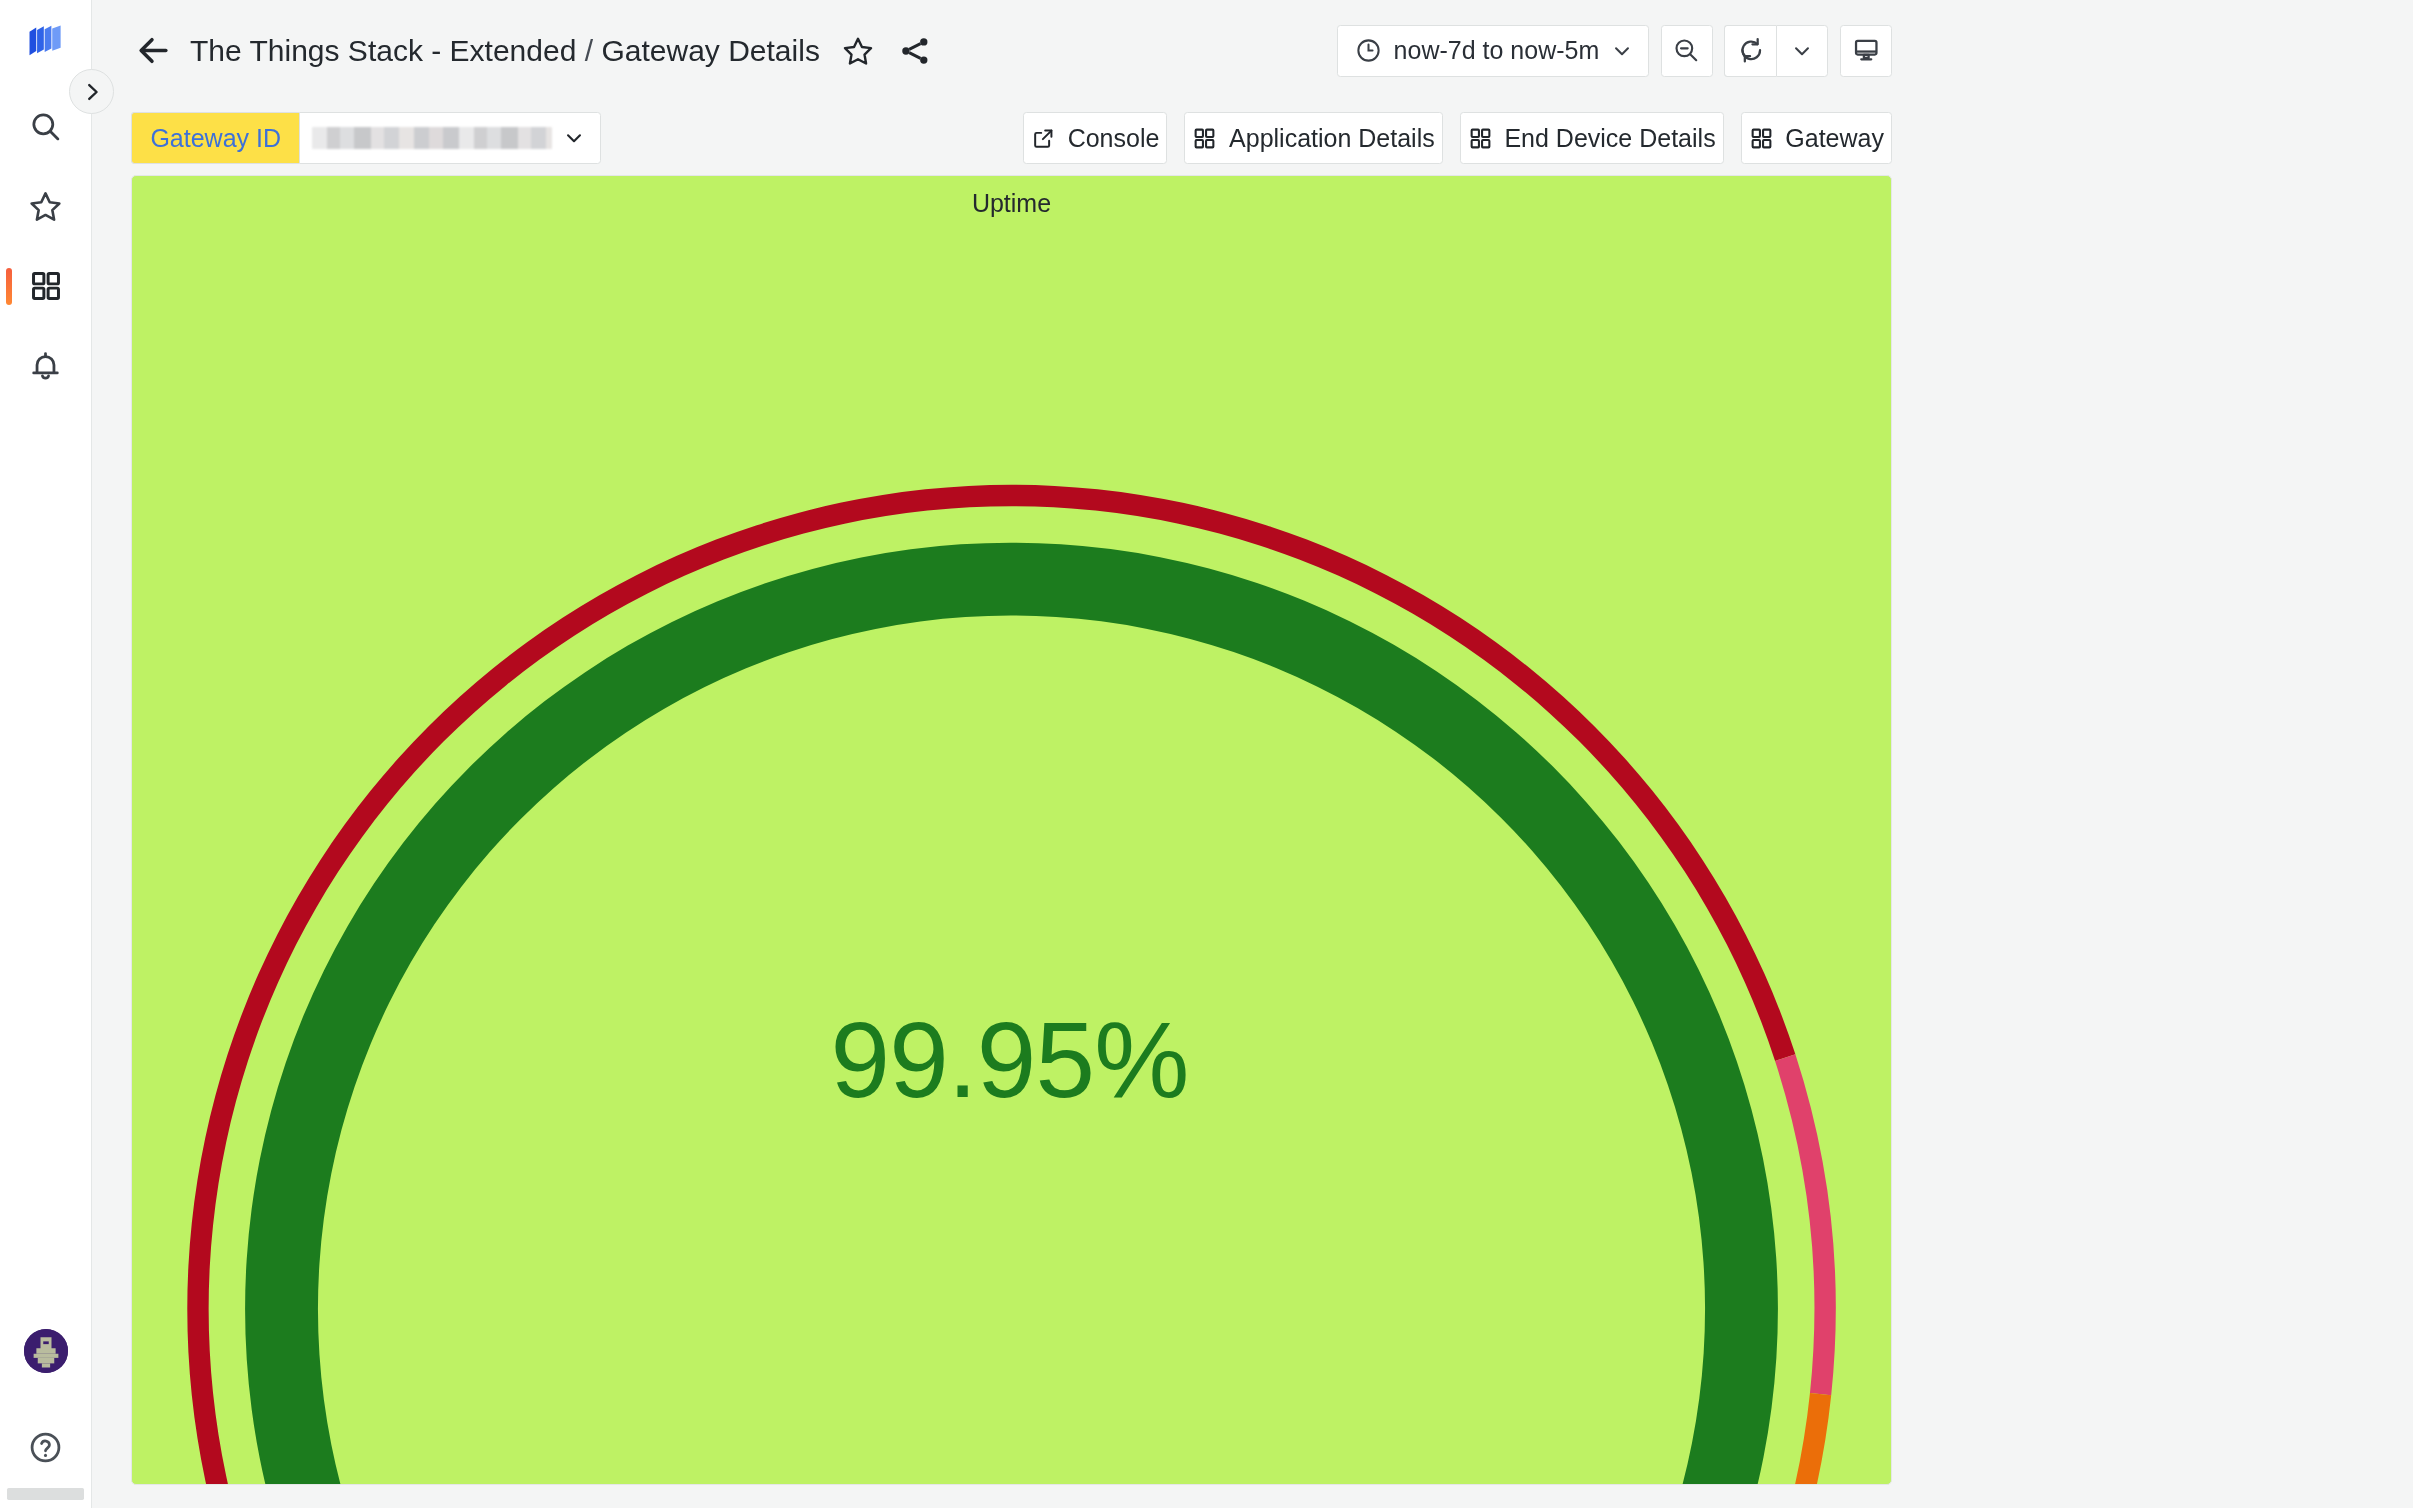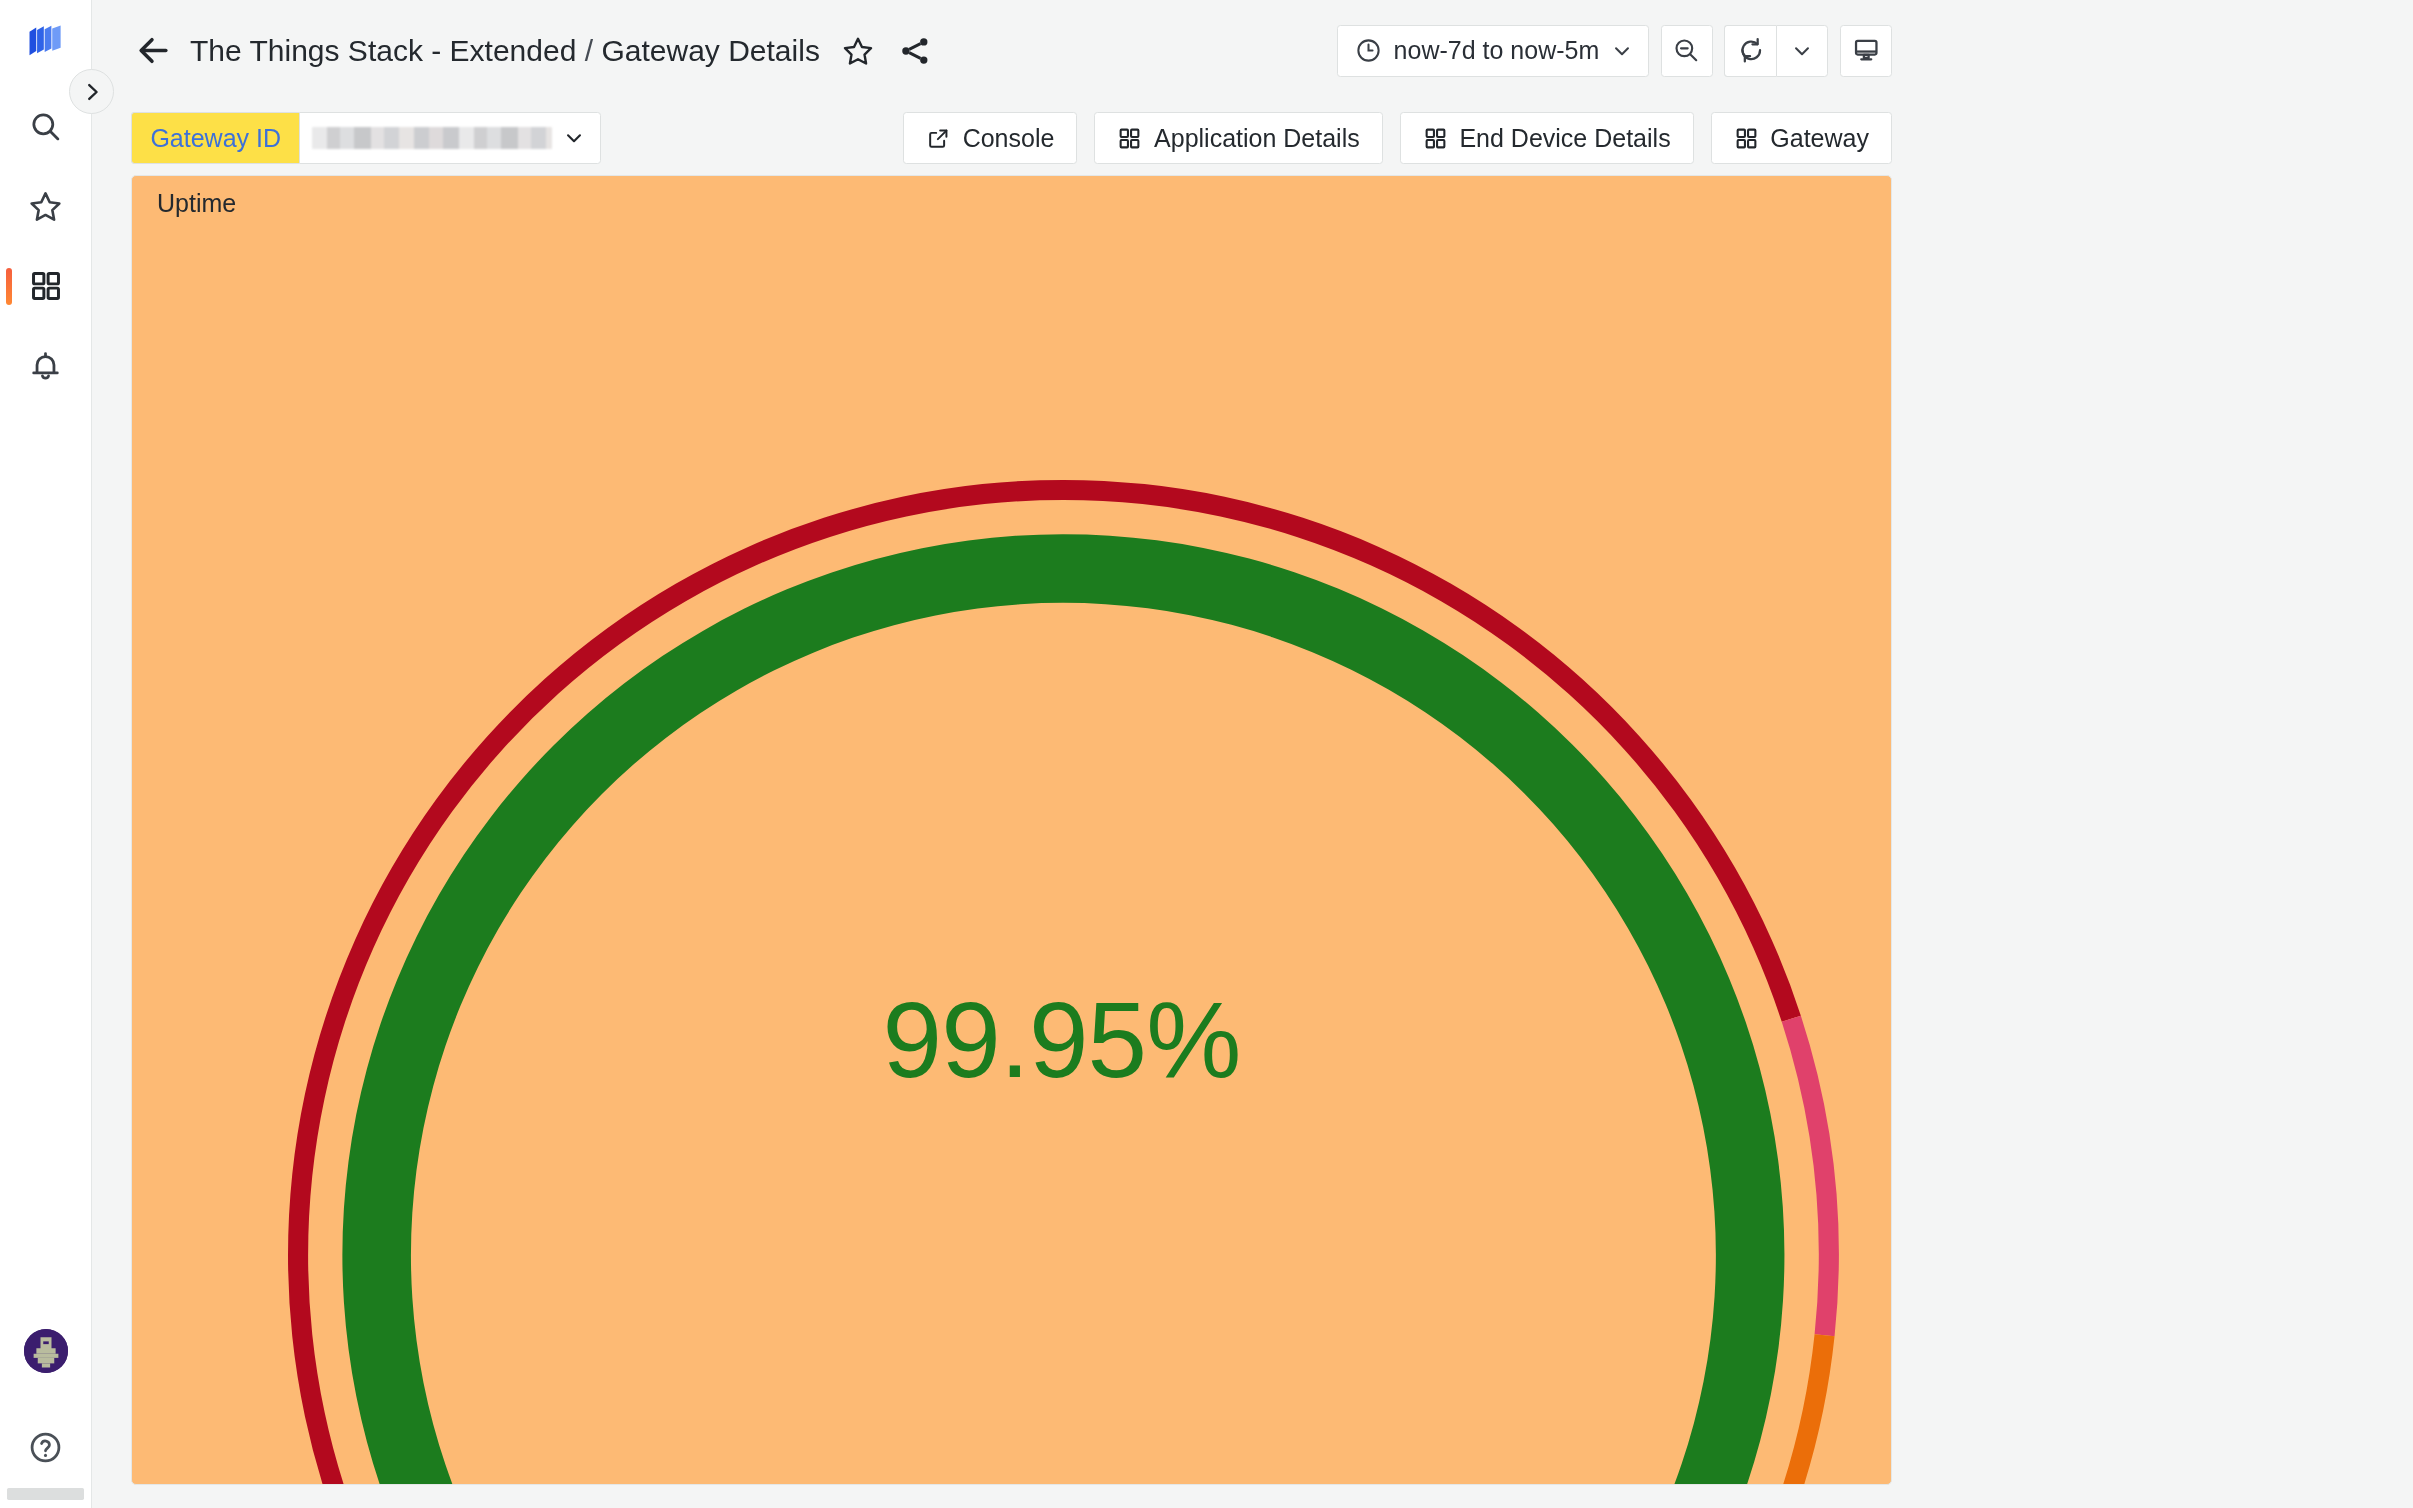--- a/index.html
+++ b/index.html
@@ -125,35 +125,35 @@
         #E3E1E2 59px, #E3E1E2 72px,
         #D2D3D6 72px, #D2D3D6 87px,
         #E7E4E3 87px, #E7E4E3 102px,
         #CCCDD0 102px, #CCCDD0 117px,
         #DEDADB 117px, #DEDADB 131px,
         #C9CACD 131px, #C9CACD 147px);
     filter: blur(1px);
   }
   #links { margin-left: auto; display: flex; align-items: center; gap: 17px; }
   .link-btn {
-    height: 52px; padding: 0 22px;
+    height: 52px; padding: 0 7px;
     background: #FFFFFF; border: 0.8px solid #DEE1E1; border-radius: 3.4px;
     display: flex; align-items: center; gap: 11.7px;
     font-size: 25px; color: #24292E; cursor: pointer; white-space: nowrap;
   }
 
   
   #canvas { flex: 1 1 auto; padding: 0 30px 23.5px 39px; min-height: 0; }
   #panel {
     width: 100%; height: 100%;
-    background: #fdba74;
+    background: #bef264;
     border: 0.8px solid #E4E7E7;
     border-radius: 5px;
-    display: flex; 
-    position: relative; overflow: hidden; padding-left: 25px;
+    display: flex; flex-direction: column;
+    position: relative; overflow: hidden;
   }
   #panel-title {
     height: 54px; flex: 0 0 54px;
     display: flex; align-items: center; justify-content: center;
     font-size: 25px; color: #24292E; font-weight: 400;
   }
   #gauge-wrap { flex: 1 1 auto; position: relative; min-height: 0; }
   #gauge-svg { position: absolute; inset: 0; width: 100%; height: 100%; }
   #gauge-value {
     position: absolute; left: 0; right: 4px;

